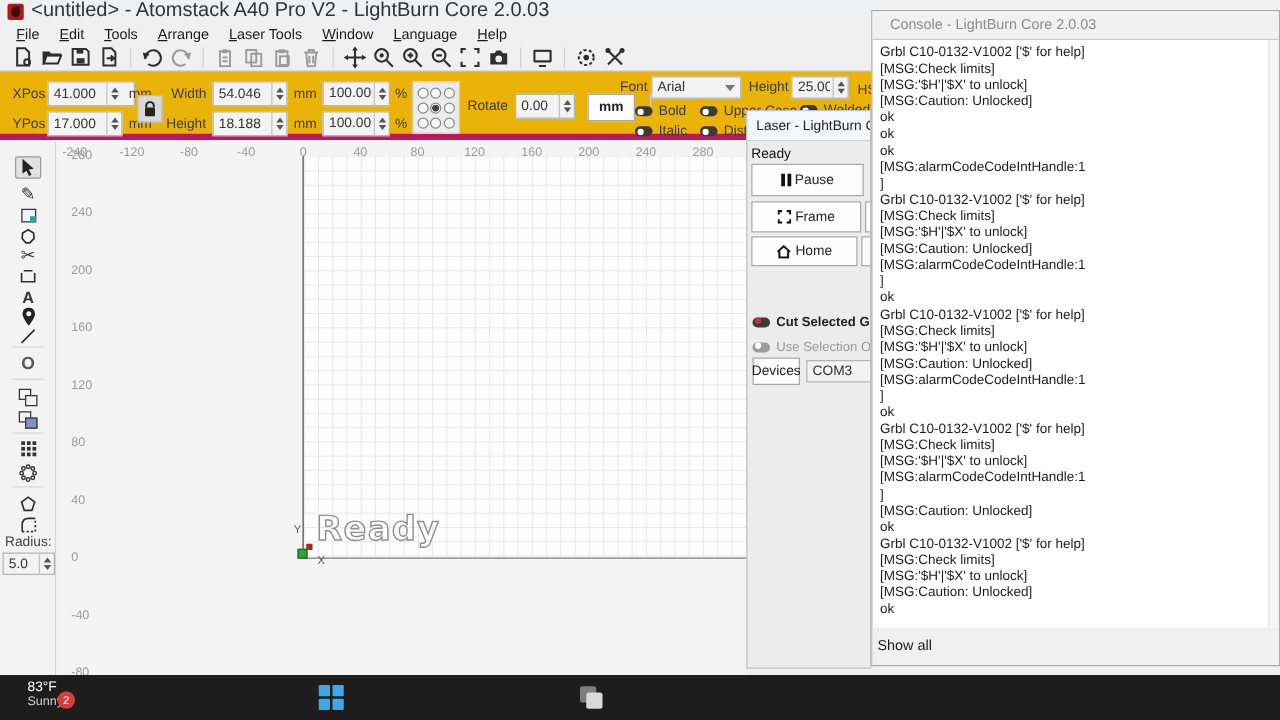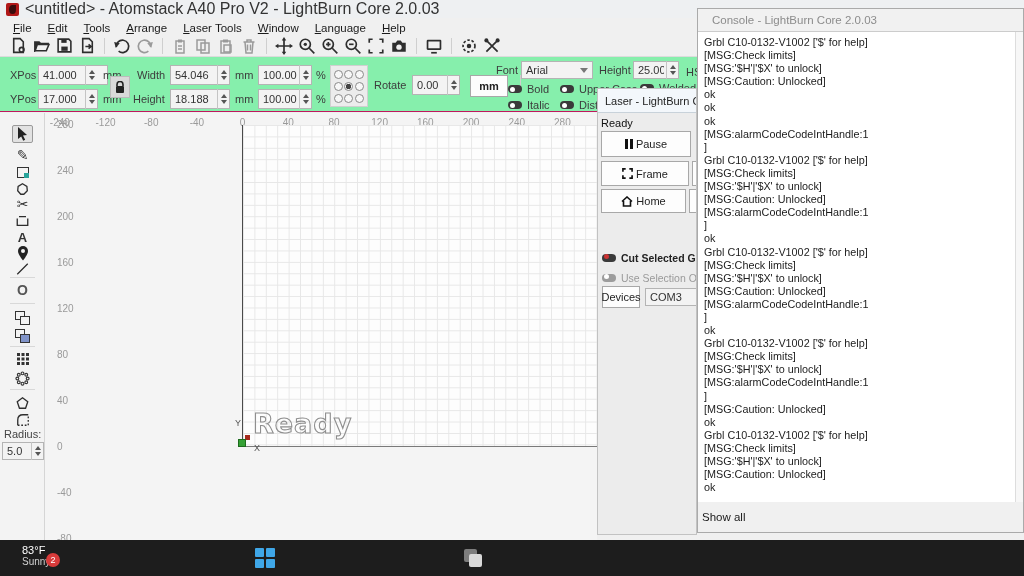--- a/index.html
+++ b/index.html
@@ -22,21 +22,21 @@
   .toolbar1 { position:absolute; left:0; top:35px; width:1024px; height:22px; display:flex; align-items:center; padding-left:8px; gap:3px; border-bottom:1px solid #dcdcdc; background:#f0f0f0; }
   .tb { width:20px; height:20px; display:flex; align-items:center; justify-content:center; }
   .tb svg { display:block; }
   .vsep { width:1px; height:16px; background:#cfcfcf; margin:0 4px; }
   .i { stroke:#2e2e2e; fill:none; stroke-width:1.5; }
   .i.fill { fill:#2e2e2e; stroke:none; }
   .i.gray { stroke:#9a9a9a; }
   .i.grayfill { fill:#9a9a9a; stroke:none; }
 
   
-  .toolbar2 { position:absolute; left:0; top:57px; width:1024px; height:55px; background:#86efac; border-bottom:1px solid #be185d; }
+  .toolbar2 { position:absolute; left:0; top:57px; width:1024px; height:55px; background:#eab308; border-bottom:5px solid #be185d; }
   .lbl { position:absolute; color:#3c3c3c; font-size:11px; white-space:nowrap; }
   .num { position:absolute; height:20px; background:#f3f3f3; border:1px solid #b4b4b4; font-size:11px; color:#333; padding:0 14px 0 4px; font-family:"Liberation Sans",sans-serif; }
   .spin { position:absolute; width:13px; height:20px; border-left:1px solid #c4c4c4; display:flex; flex-direction:column; align-items:center; justify-content:center; gap:2px; }
   .spin i { display:block; width:0; height:0; border-left:3px solid transparent; border-right:3px solid transparent; }
   .spin .up { border-bottom:4px solid #555; }
   .spin .dn { border-top:4px solid #555; }
   .lockbtn { position:absolute; width:20px; height:22px; background:#d9d9d9; border:1px solid #bbb; display:flex; align-items:center; justify-content:center; }
   .ninegrid { position:absolute; width:38px; height:42px; background:#ececec; border:1px solid #d0d0d0; display:grid; grid-template-columns:repeat(3,1fr); place-items:center; padding:2px; }
   .ng { width:9px; height:9px; border:1px solid #8a8a8a; border-radius:50%; background:#f7f7f7; }
   .ng.sel { background:radial-gradient(circle,#444 0 2.5px,#f7f7f7 3px); }

